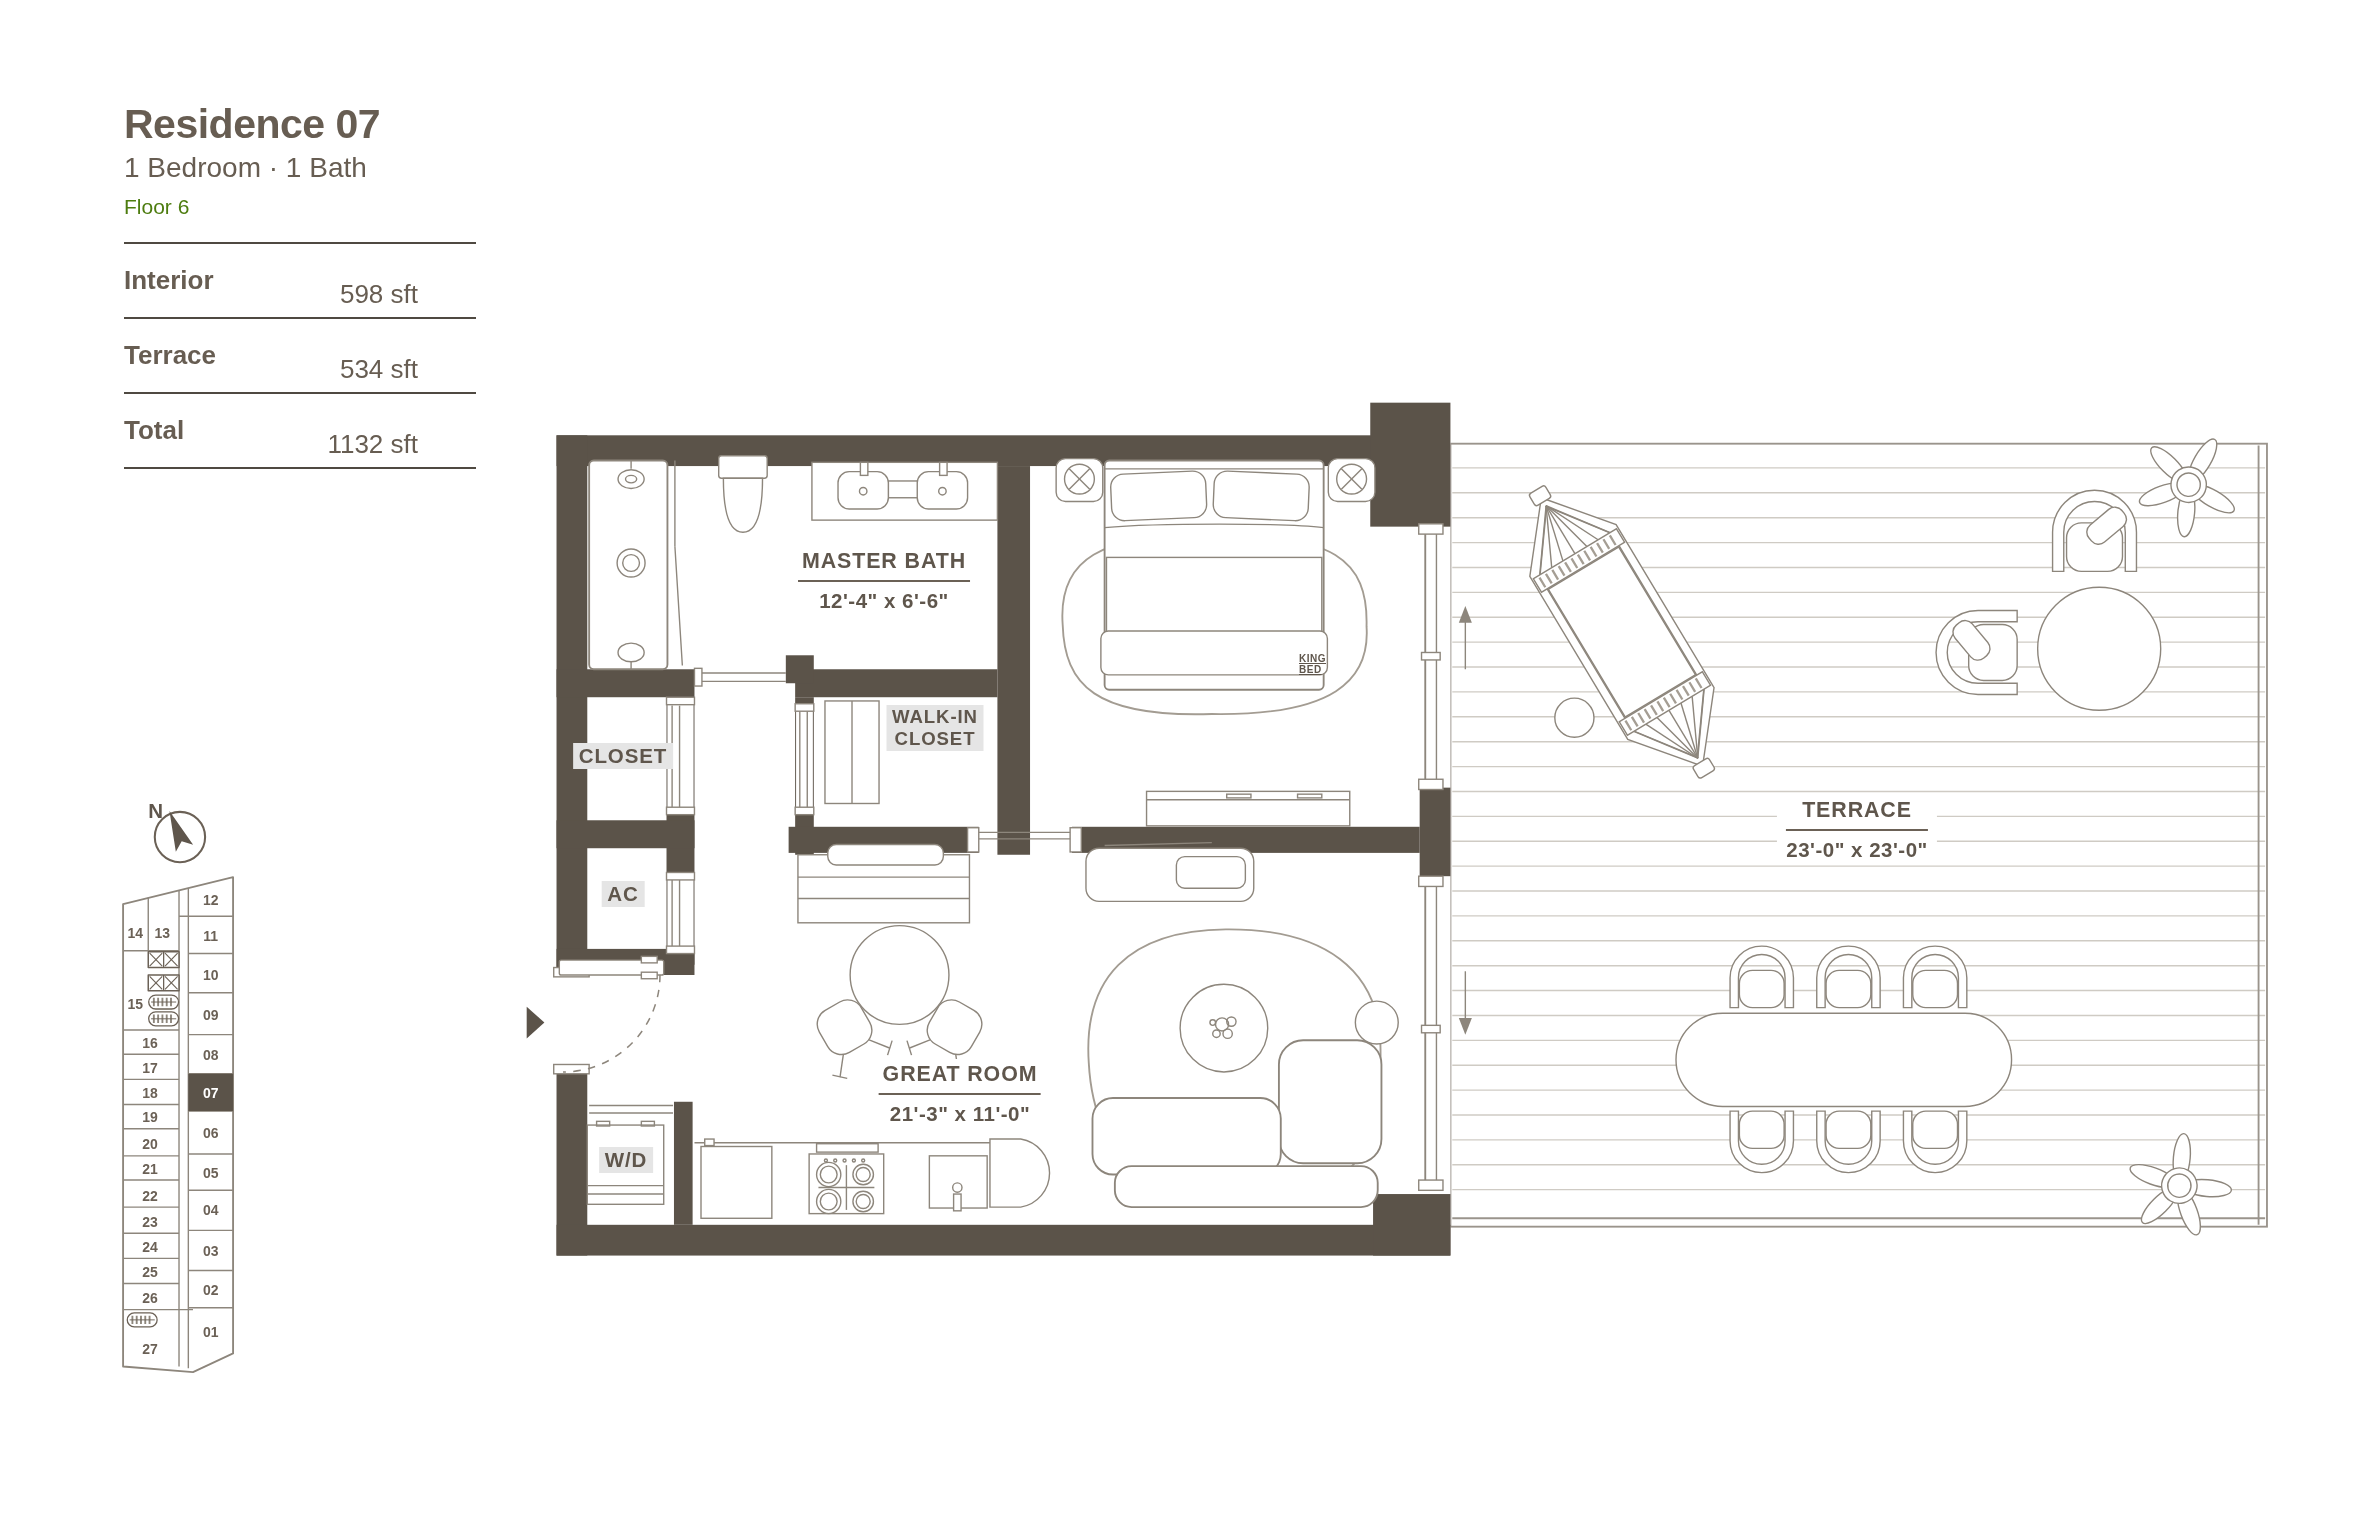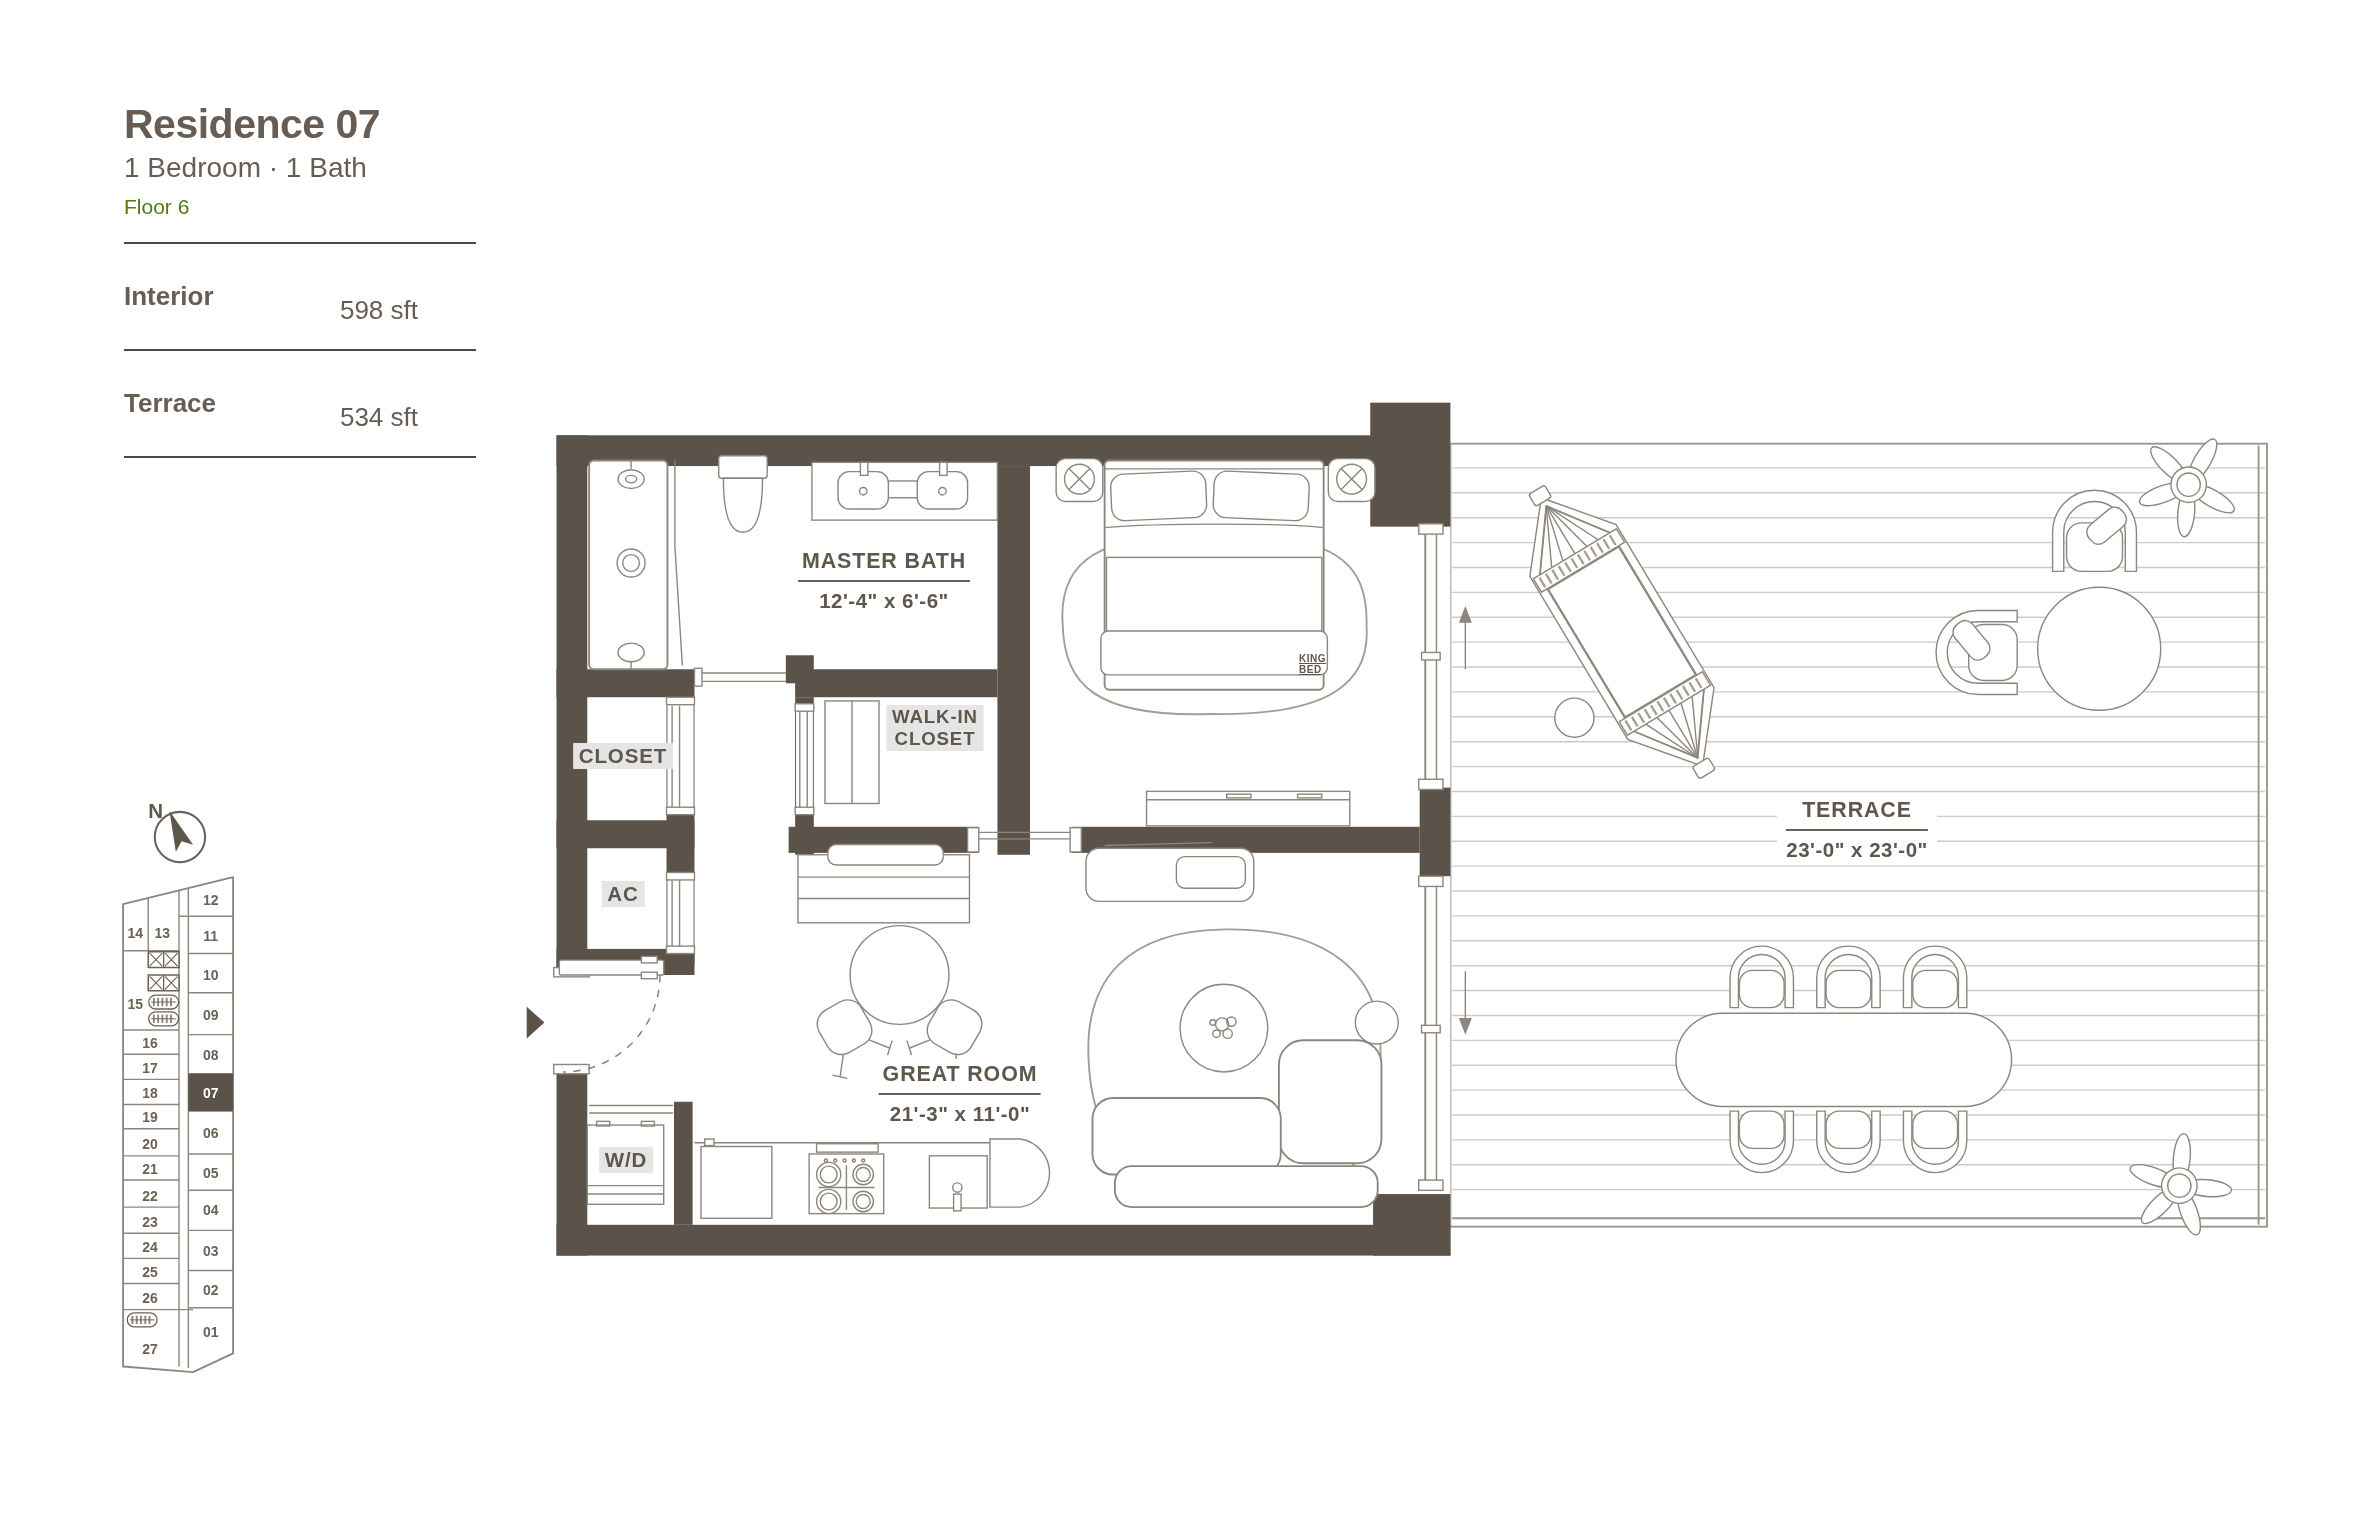--- a/index.html
+++ b/index.html
@@ -6,21 +6,21 @@
   body{font-family:"Liberation Sans",sans-serif;}
   .stage{position:relative;width:2377px;height:1538px;background:#fff;overflow:hidden;}
   svg.plan{position:absolute;left:0;top:0;}
 
   
   .panel{position:absolute;left:124px;top:103px;width:352px;color:#675d52;}
   .panel .ttl{font-size:41px;font-weight:bold;letter-spacing:-0.5px;line-height:1.05;}
   .panel .sub{font-size:28px;font-weight:normal;margin-top:6px;}
   .panel .flr{font-size:21px;font-weight:400;margin-top:11.2px;color:#4d7c0f;}
   .areas{margin-top:22.4px;}
-  .arow{display:flex;justify-content:space-between;align-items:center;border-top:2.8px solid #4f4941;padding:23px 0;font-size:26px;}
+  .arow{display:flex;justify-content:space-between;align-items:center;border-top:2.8px solid #4f4941;padding:7px 0;font-size:26px;}
   .arow:last-child{border-bottom:2.8px solid #4f4941;}
   .arow .lb{font-weight:bold;}
   .arow .vl{padding-right:58px;font-weight:400;margin-top:28px;}
 
   
   .rl{position:absolute;transform:translateX(-50%);text-align:center;color:#5f564c;background:#fff;
       padding:1.9px 9.3px;line-height:1.25;white-space:nowrap;}
   .rl .nm{font-size:21.4px;font-weight:bold;letter-spacing:0.9px;border-bottom:2.3px solid #6b6156;padding:0 3.7px 5.6px;}
   .rl .dm{font-size:20.5px;font-weight:bold;letter-spacing:0.5px;padding-top:5.6px;}
   .sm{position:absolute;transform:translateX(-50%);text-align:center;color:#5f564c;background:#e5e5e5;
@@ -459,20 +459,24 @@
     <div class="flr">Floor 6</div>
     <div class="areas">
       <div class="arow">
         <span class="lb">Interior</span>
         <span class="vl">598 sft</span>
       </div>
       <div class="arow">
         <span class="lb">Terrace</span>
         <span class="vl">534 sft</span>
       </div>
+      <div class="arow">
+        <span class="lb">Total</span>
+        <span class="vl">1132 sft</span>
+      </div>
     </div>
   </div>
 
   <div class="rl" style="left:884px;top:546px;">
     <div class="nm">MASTER BATH</div>
     <div class="dm">12'-4" x 6'-6"</div>
   </div>
   <div class="rl" style="left:960px;top:1059px;">
     <div class="nm">GREAT ROOM</div>
     <div class="dm">21'-3" x 11'-0"</div>

